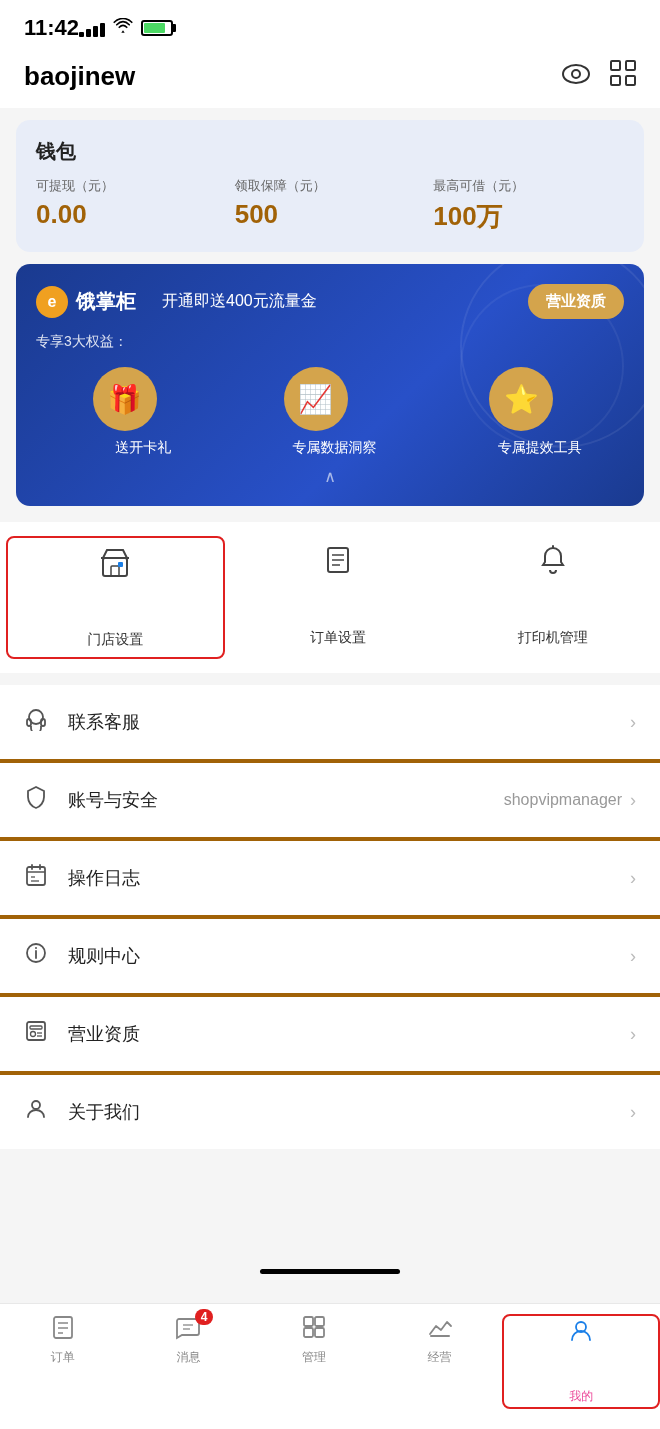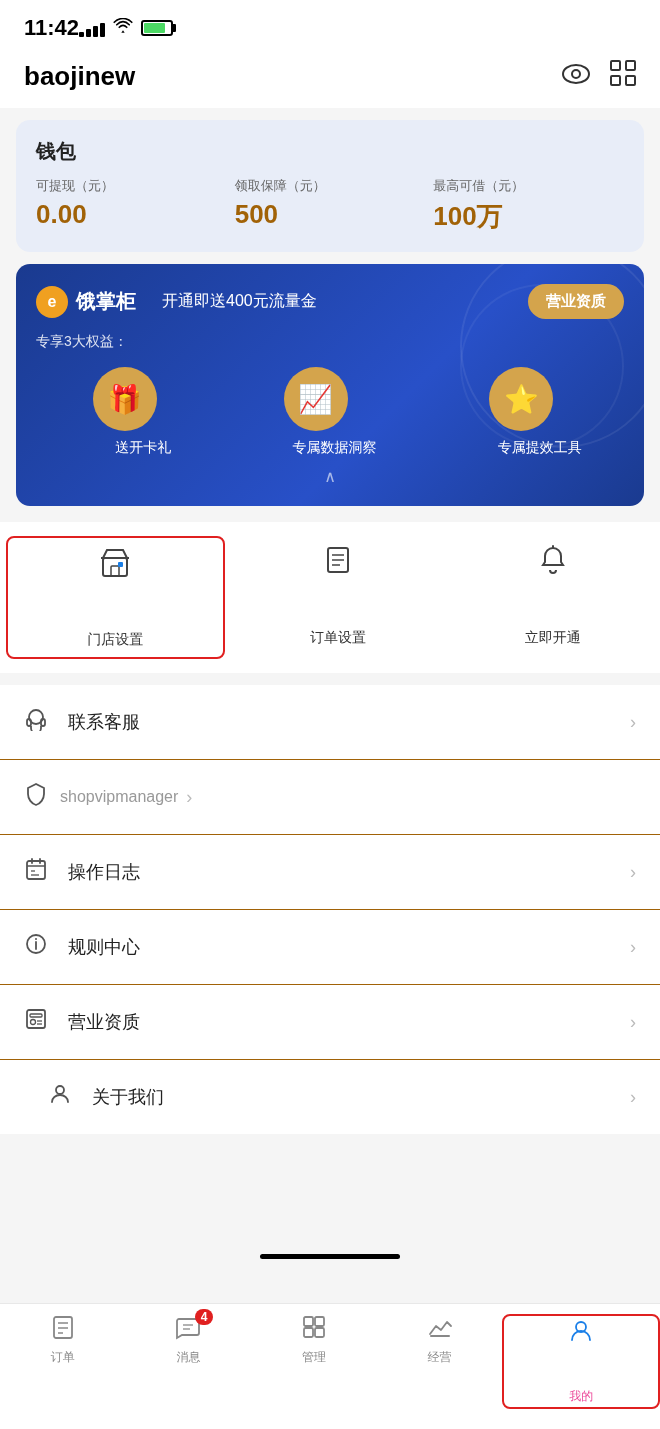--- a/index.html
+++ b/index.html
@@ -274,26 +274,25 @@
 
     
     .menu-section {
       background: #fff;
       margin-bottom: 12px;
     }
     .menu-item {
       display: flex;
       align-items: center;
       padding: 22px 24px;
-      border-bottom: 1px solid #a16207;
+      border-bottom: 4px solid #a16207;
       cursor: pointer;
     }
     .menu-item:last-child {
       border-bottom: none;
-      margin-left: 24px;
     }
     .menu-icon {
       font-size: 22px;
       color: #555;
       width: 36px;
       flex-shrink: 0;
     }
     .menu-text {
       flex: 1;
       font-size: 18px;
@@ -477,21 +476,21 @@
       <span class="settings-label">订单设置</span>
     </div>
     <div class="settings-item">
       <div class="settings-icon">
         <svg width="32" height="32" viewBox="0 0 32 32" fill="none">
           <path d="M16 4a8 8 0 0 1 8 8v6l2 3H6l2-3v-6a8 8 0 0 1 8-8z" stroke="#444" stroke-width="2"></path>
           <path d="M13 26a3 3 0 0 0 6 0" stroke="#444" stroke-width="2"></path>
           <line x1="16" y1="2" x2="16" y2="4" stroke="#444" stroke-width="2" stroke-linecap="round"></line>
         </svg>
       </div>
-      <span class="settings-label">立即开通</span>
+      <span class="settings-label">打印机管理</span>
     </div>
   </div>
 
   <div class="menu-section">
     <div class="menu-item">
       <span class="menu-icon">
         <svg width="24" height="24" viewBox="0 0 24 24" fill="none">
           <circle cx="12" cy="10" r="7" stroke="#555" stroke-width="1.8"></circle>
           <rect x="3" y="12" width="4" height="7" rx="2" stroke="#555" stroke-width="1.8"></rect>
           <rect x="17" y="12" width="4" height="7" rx="2" stroke="#555" stroke-width="1.8"></rect>
@@ -501,20 +500,21 @@
       <span class="menu-text">联系客服</span>
       <span class="menu-value"></span>
       <span class="menu-arrow">›</span>
     </div>
     <div class="menu-item">
       <span class="menu-icon">
         <svg width="24" height="24" viewBox="0 0 24 24" fill="none">
           <path d="M12 2L4 6v6c0 5 3.5 9.7 8 11 4.5-1.3 8-6 8-11V6L12 2z" stroke="#555" stroke-width="1.8"></path>
         </svg>
       </span>
+      <span class="menu-text">账号与安全</span>
       <span class="menu-value">shopvipmanager</span>
       <span class="menu-arrow">›</span>
     </div>
     <div class="menu-item">
       <span class="menu-icon">
         <svg width="24" height="24" viewBox="0 0 24 24" fill="none">
           <rect x="3" y="4" width="18" height="18" rx="2" stroke="#555" stroke-width="1.8"></rect>
           <line x1="3" y1="9" x2="21" y2="9" stroke="#555" stroke-width="1.5"></line>
           <line x1="8" y1="2" x2="8" y2="6" stroke="#555" stroke-width="1.8" stroke-linecap="round"></line>
           <line x1="16" y1="2" x2="16" y2="6" stroke="#555" stroke-width="1.8" stroke-linecap="round"></line>

